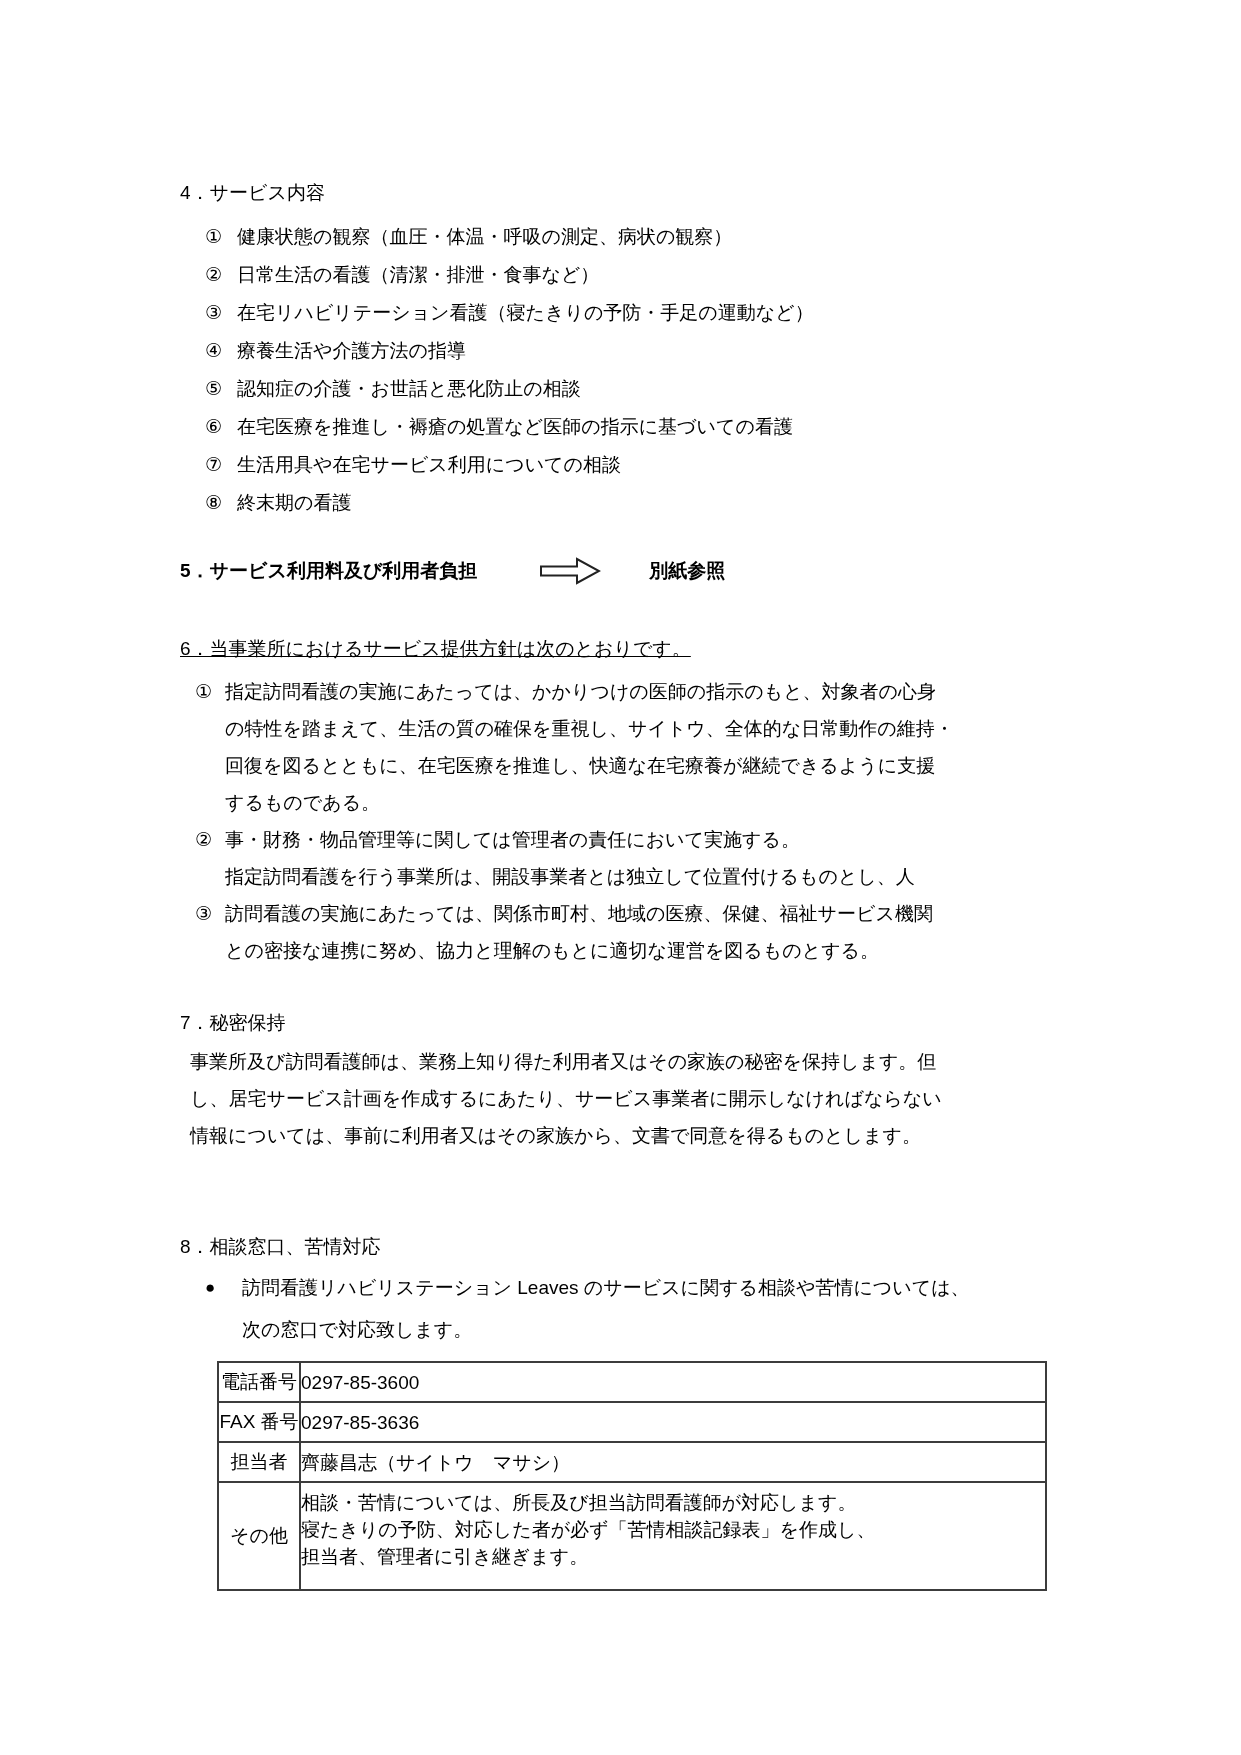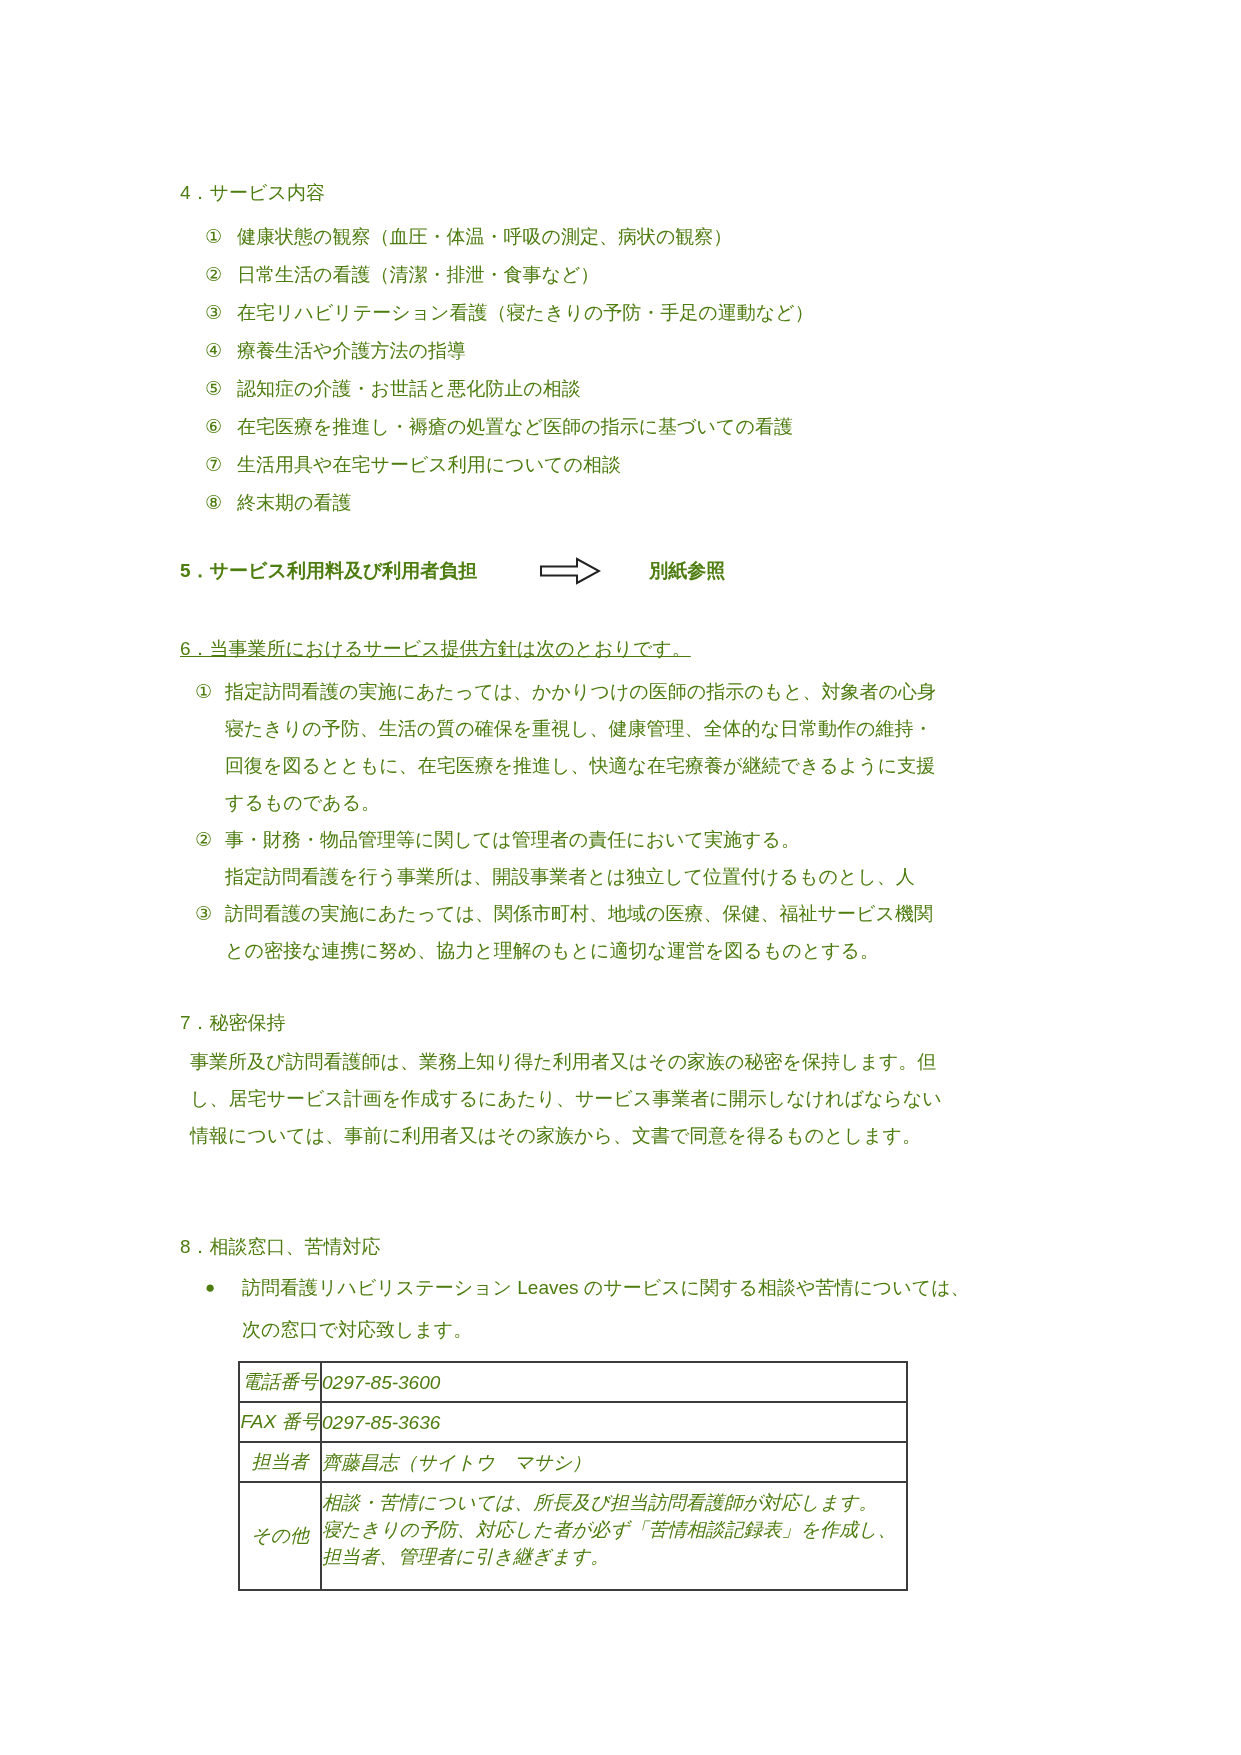--- a/index.html
+++ b/index.html
@@ -1,21 +1,21 @@
 <!DOCTYPE html>
 <html lang="ja"><head>
 <meta charset="utf-8">
 <style>
   html,body{margin:0;padding:0;background:#e8e8e8;}
   .page{
     position:relative;
     width:1241px;height:1755px;
     margin:0 auto;
     background:#ffffff;
-    color:#4d7c0f;
+    color:#000000;
     font-family:"Liberation Sans","DejaVu Sans",sans-serif;
     font-size:19px;
     overflow:hidden;
   }
   .content{position:absolute;left:180px;top:180px;width:880px;}
 
   .sec-heading{line-height:26px;white-space:nowrap;}
 
   
   .s4-items{margin-top:12px;}
@@ -41,24 +41,23 @@
 
   
   .s8-heading{margin-top:80px;}
   .bullet-block{position:relative;margin-top:7px;padding-left:62px;line-height:42px;}
   .bullet-block .marker{position:absolute;left:25px;top:0;font-size:17px;}
   .bullet-block .pline{white-space:nowrap;}
 
   
   table.contact{
     border-collapse:collapse;
-    margin:10px 0 0 58px;
-    width:670px;
+    margin:10px 0 0 37px;
+    width:830px;
     table-layout:fixed;
-    font-style:italic;
   }
   table.contact td{
     border:2px solid #3c3c3c;
     padding:0;
     vertical-align:middle;
   }
   td.lbl{width:80px;text-align:center;}
   td.val{padding:4px 6px 4px 22px;}
   tr.r1 td, tr.r2 td, tr.r3 td{height:38px;}
   td.val .vline{line-height:27px;white-space:nowrap;}
@@ -114,21 +113,21 @@
         </svg>
       </span>
       <span class="ref">別紙参照</span>
     </div>
 
     <div class="sec-heading s6-heading">6．当事業所におけるサービス提供方針は次のとおりです。</div>
     <div class="s6-items">
       <div class="para-item">
         <span class="marker">①</span>
         <div class="pline">指定訪問看護の実施にあたっては、かかりつけの医師の指示のもと、対象者の心身</div>
-        <div class="pline">寝たきりの予防、生活の質の確保を重視し、健康管理、全体的な日常動作の維持・</div>
+        <div class="pline">の特性を踏まえて、生活の質の確保を重視し、サイトウ、全体的な日常動作の維持・</div>
         <div class="pline">回復を図るとともに、在宅医療を推進し、快適な在宅療養が継続できるように支援</div>
         <div class="pline">するものである。</div>
       </div>
       <div class="para-item">
         <span class="marker">②</span>
         <div class="pline">事・財務・物品管理等に関しては管理者の責任において実施する。</div>
         <div class="pline">指定訪問看護を行う事業所は、開設事業者とは独立して位置付けるものとし、人</div>
       </div>
       <div class="para-item">
         <span class="marker">③</span>

